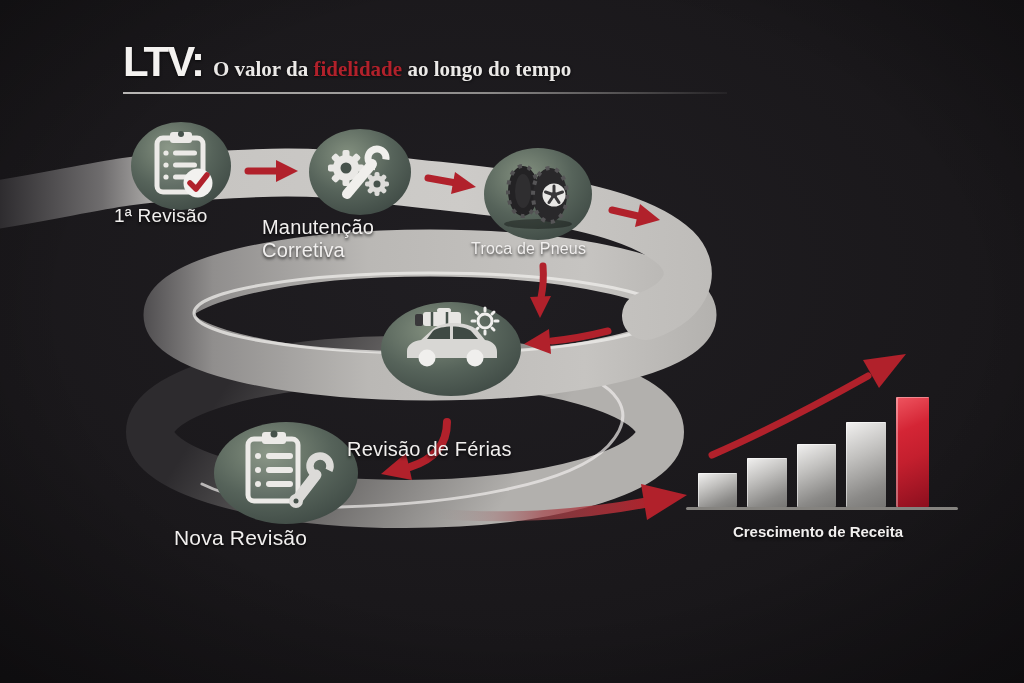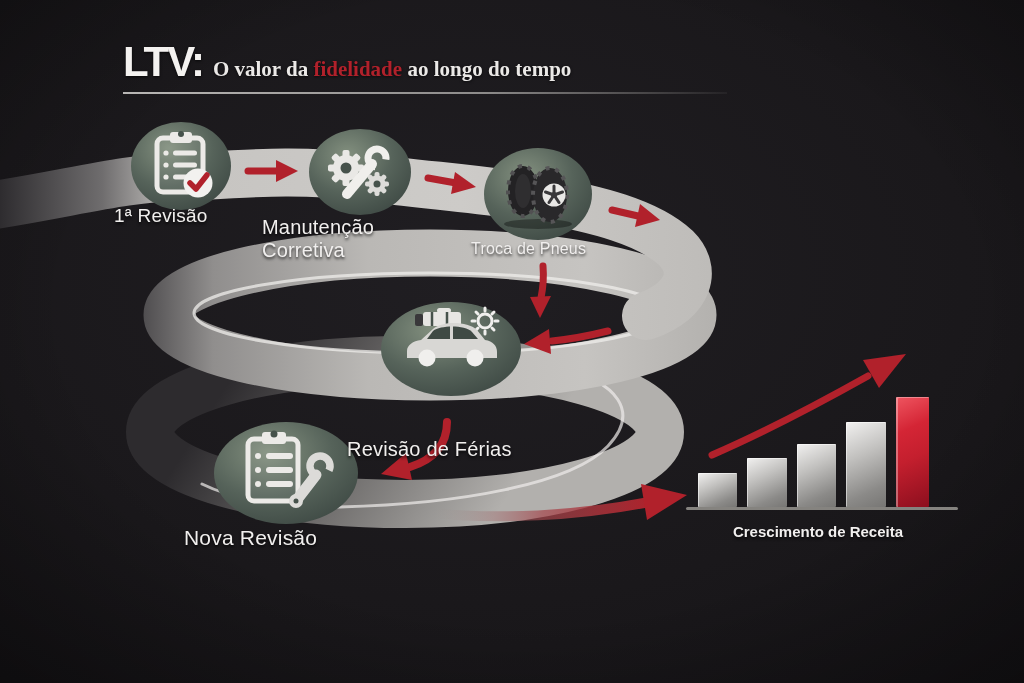--- a/index.html
+++ b/index.html
@@ -295,21 +295,21 @@
         </g>
       </g>
       <g>
         <path d="M 10,28 L 30,2" stroke="#dcdbd8" stroke-width="11" stroke-linecap="round" fill="none"></path>
         <circle cx="34" cy="-7" r="10" fill="none" stroke="#dcdbd8" stroke-width="7.5" stroke-dasharray="47 16" transform="rotate(115 34 -7)"></circle>
         <circle cx="10" cy="28" r="7" fill="#dcdbd8"></circle>
         <circle cx="10" cy="28" r="2.5" fill="#46524b"></circle>
       </g>
     </svg>
   </div>
-  <div class="mlabel" style="left:184px;top:526px;width:200px;font-size:21px;">Nova Revisão</div>
+  <div class="mlabel" style="left:174px;top:526px;width:200px;font-size:21px;">Nova Revisão</div>
 
   <div class="bars">
       <div class="bar" style="height: 34px; width: 39px;"></div>
       <div class="bar" style="height: 49px; width: 40px;"></div>
       <div class="bar" style="height: 63px; width: 39px;"></div>
       <div class="bar" style="height: 85px; width: 40px;"></div>
       <div class="bar bar-red" style="height: 110px; width: 33px;"></div>
     </div>
   <div class="baseline"></div>
   <div class="chart-caption">

